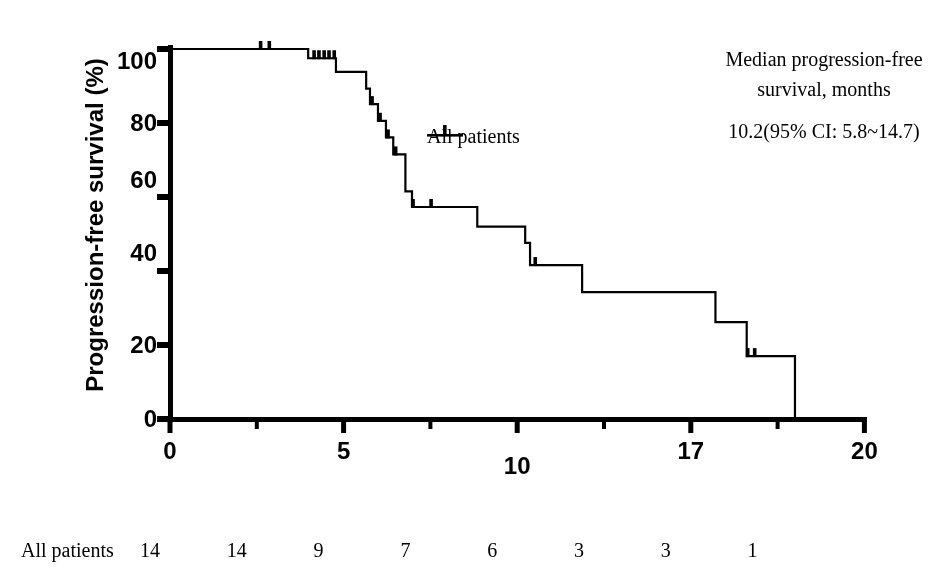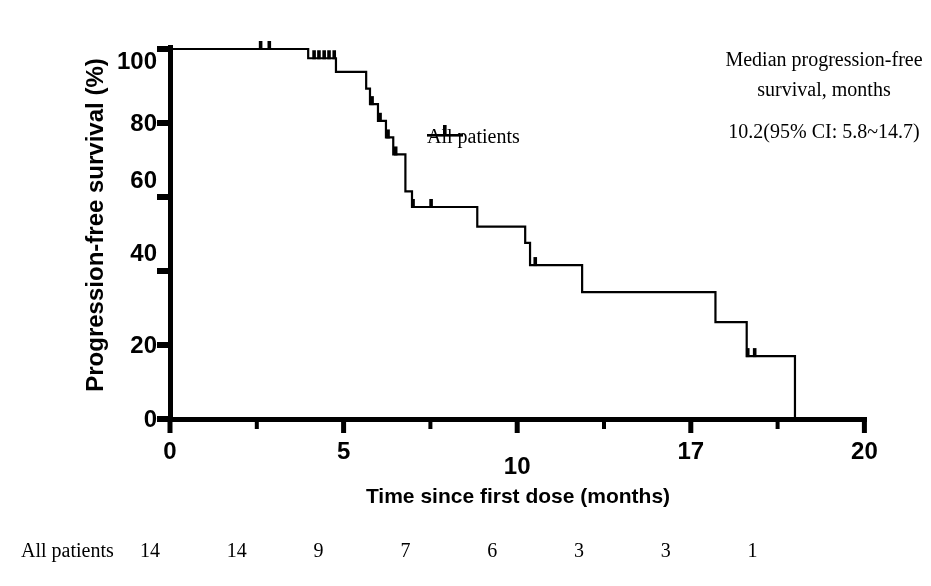--- a/index.html
+++ b/index.html
@@ -83,21 +83,20 @@
       <rect x="386.2416" y="129.43" width="3.6" height="9" fill="#000"></rect>
       <rect x="393.88" y="146.45" width="3.6" height="9" fill="#000"></rect>
       <rect x="411.23999999999995" y="198.99" width="3.6" height="9" fill="#000"></rect>
       <rect x="429.29439999999994" y="198.99" width="3.6" height="9" fill="#000"></rect>
       <rect x="533.4544000000001" y="257.08" width="3.6" height="9" fill="#000"></rect>
       <rect x="745.9408000000001" y="348.1" width="3.6" height="9" fill="#000"></rect>
       <rect x="752.8848" y="348.1" width="3.6" height="9" fill="#000"></rect>
     </svg>
 
   <div class="abs y-title">Progression-free survival (%)</div>
-  <div class="abs x-title">Time since first dose (months)</div>
 
   <div id="y-tick-labels">
       <div class="abs tick-label y-tick-label" style="left: 99px; top: 48px;">100</div>
       <div class="abs tick-label y-tick-label" style="left: 99px; top: 110px;">80</div>
       <div class="abs tick-label y-tick-label" style="left: 99px; top: 167px;">60</div>
       <div class="abs tick-label y-tick-label" style="left: 99px; top: 240px;">40</div>
       <div class="abs tick-label y-tick-label" style="left: 99px; top: 332px;">20</div>
       <div class="abs tick-label y-tick-label" style="left: 99px; top: 406px;">0</div>
     </div>
   <div id="x-tick-labels">

